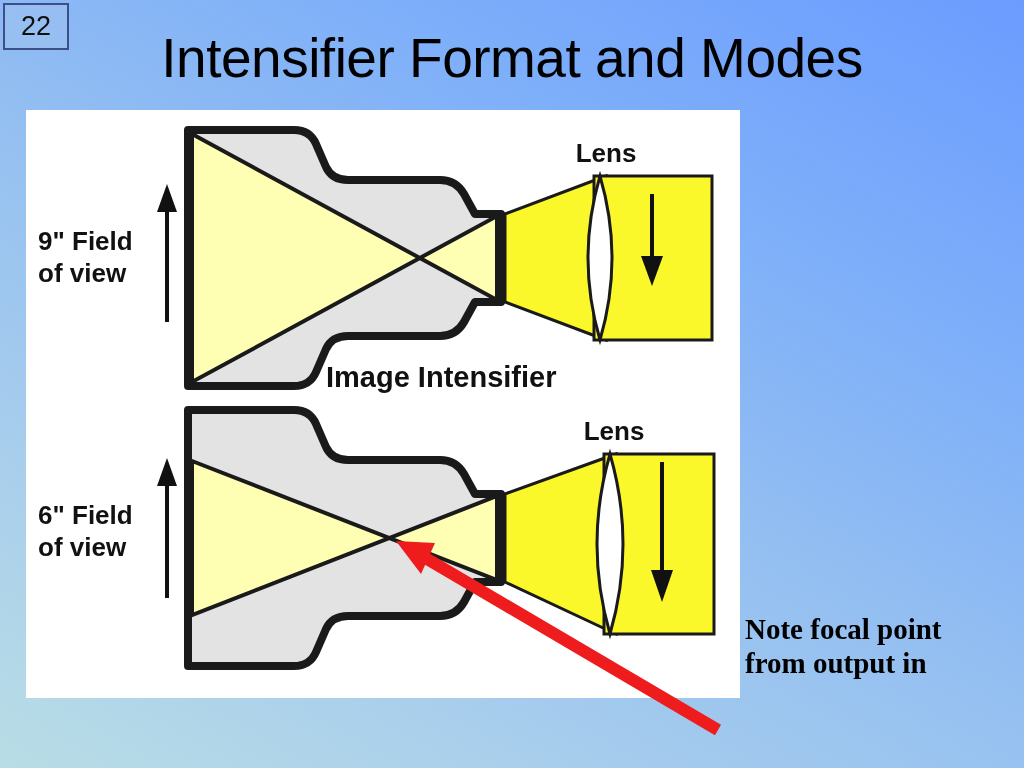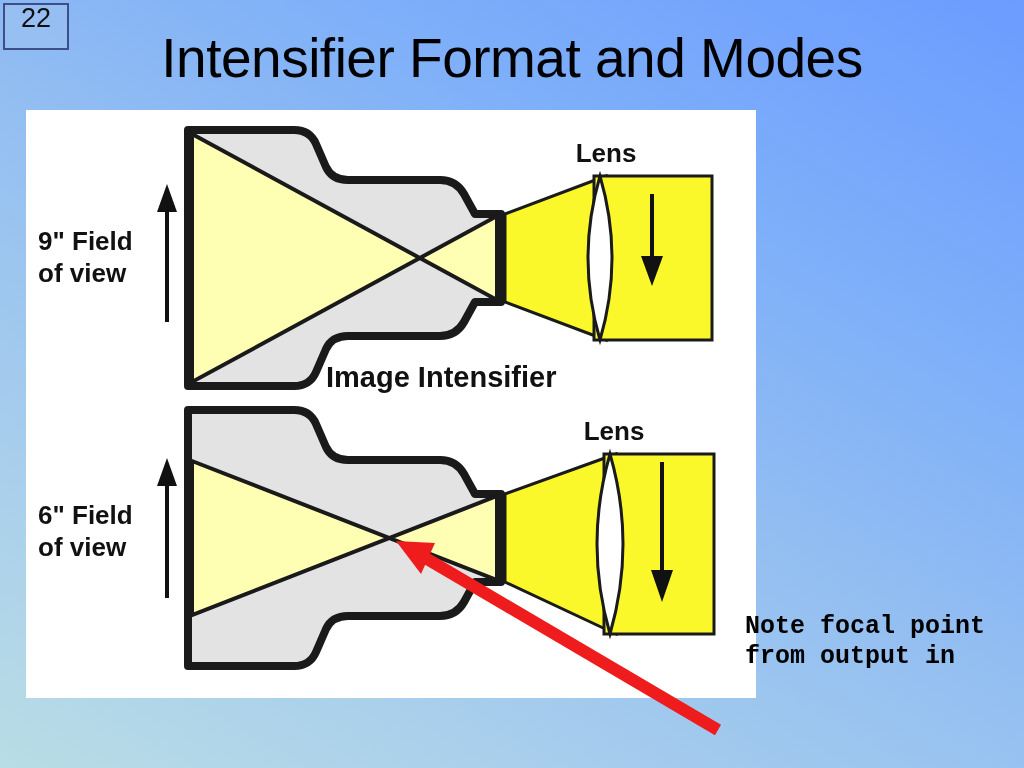--- a/index.html
+++ b/index.html
@@ -29,20 +29,21 @@
   
   #page-badge {
     position: absolute;
     left: 3px;
     top: 3px;
     width: 62px;
     height: 43px;
     border: 2px solid #3c4f86;
     background: rgba(160, 195, 240, 0.55);
     display: flex;
+    align-items: center;
     justify-content: center;
   }
   #page-badge span {
     font-size: 27px;
     color: #101010;
     font-family: "Liberation Sans", sans-serif;
     line-height: 1;
   }
 
   
@@ -60,39 +61,38 @@
   }
 
   
   #figure-panel {
     position: absolute;
     left: 26px;
     top: 110px;
     width: 714px;
     height: 588px;
     background: #ffffff;
-    padding-left: 16px;
   }
   #figure-svg {
     position: absolute;
     left: 0;
     top: 0;
   }
 
   
   #annotation-note {
     position: absolute;
     left: 745px;
     top: 612px;
     width: 265px;
-    font-size: 25px;
+    font-size: 29px;
     font-weight: bold;
     line-height: 1.18;
     color: #000000;
-    font-family: Liberation Mono, monospace;
+    font-family: Liberation Serif, serif;
   }
 
   
   #overlay-svg {
     position: absolute;
     left: 0;
     top: 0;
     pointer-events: none;
   }
 

